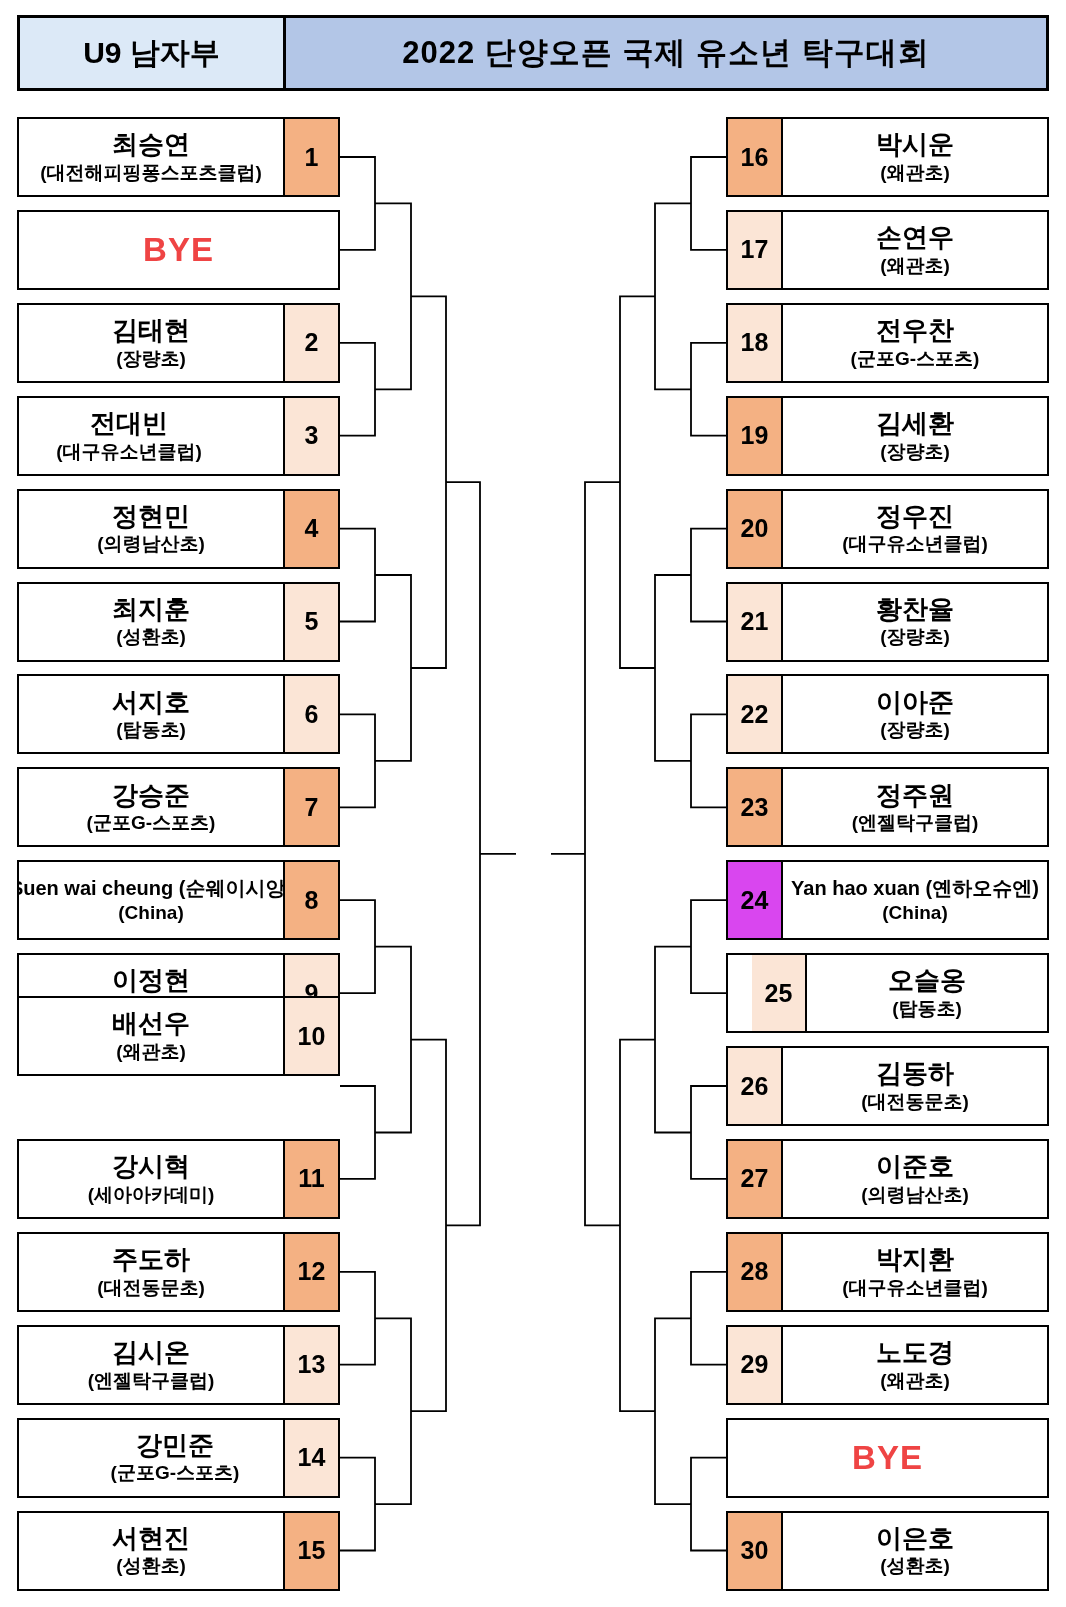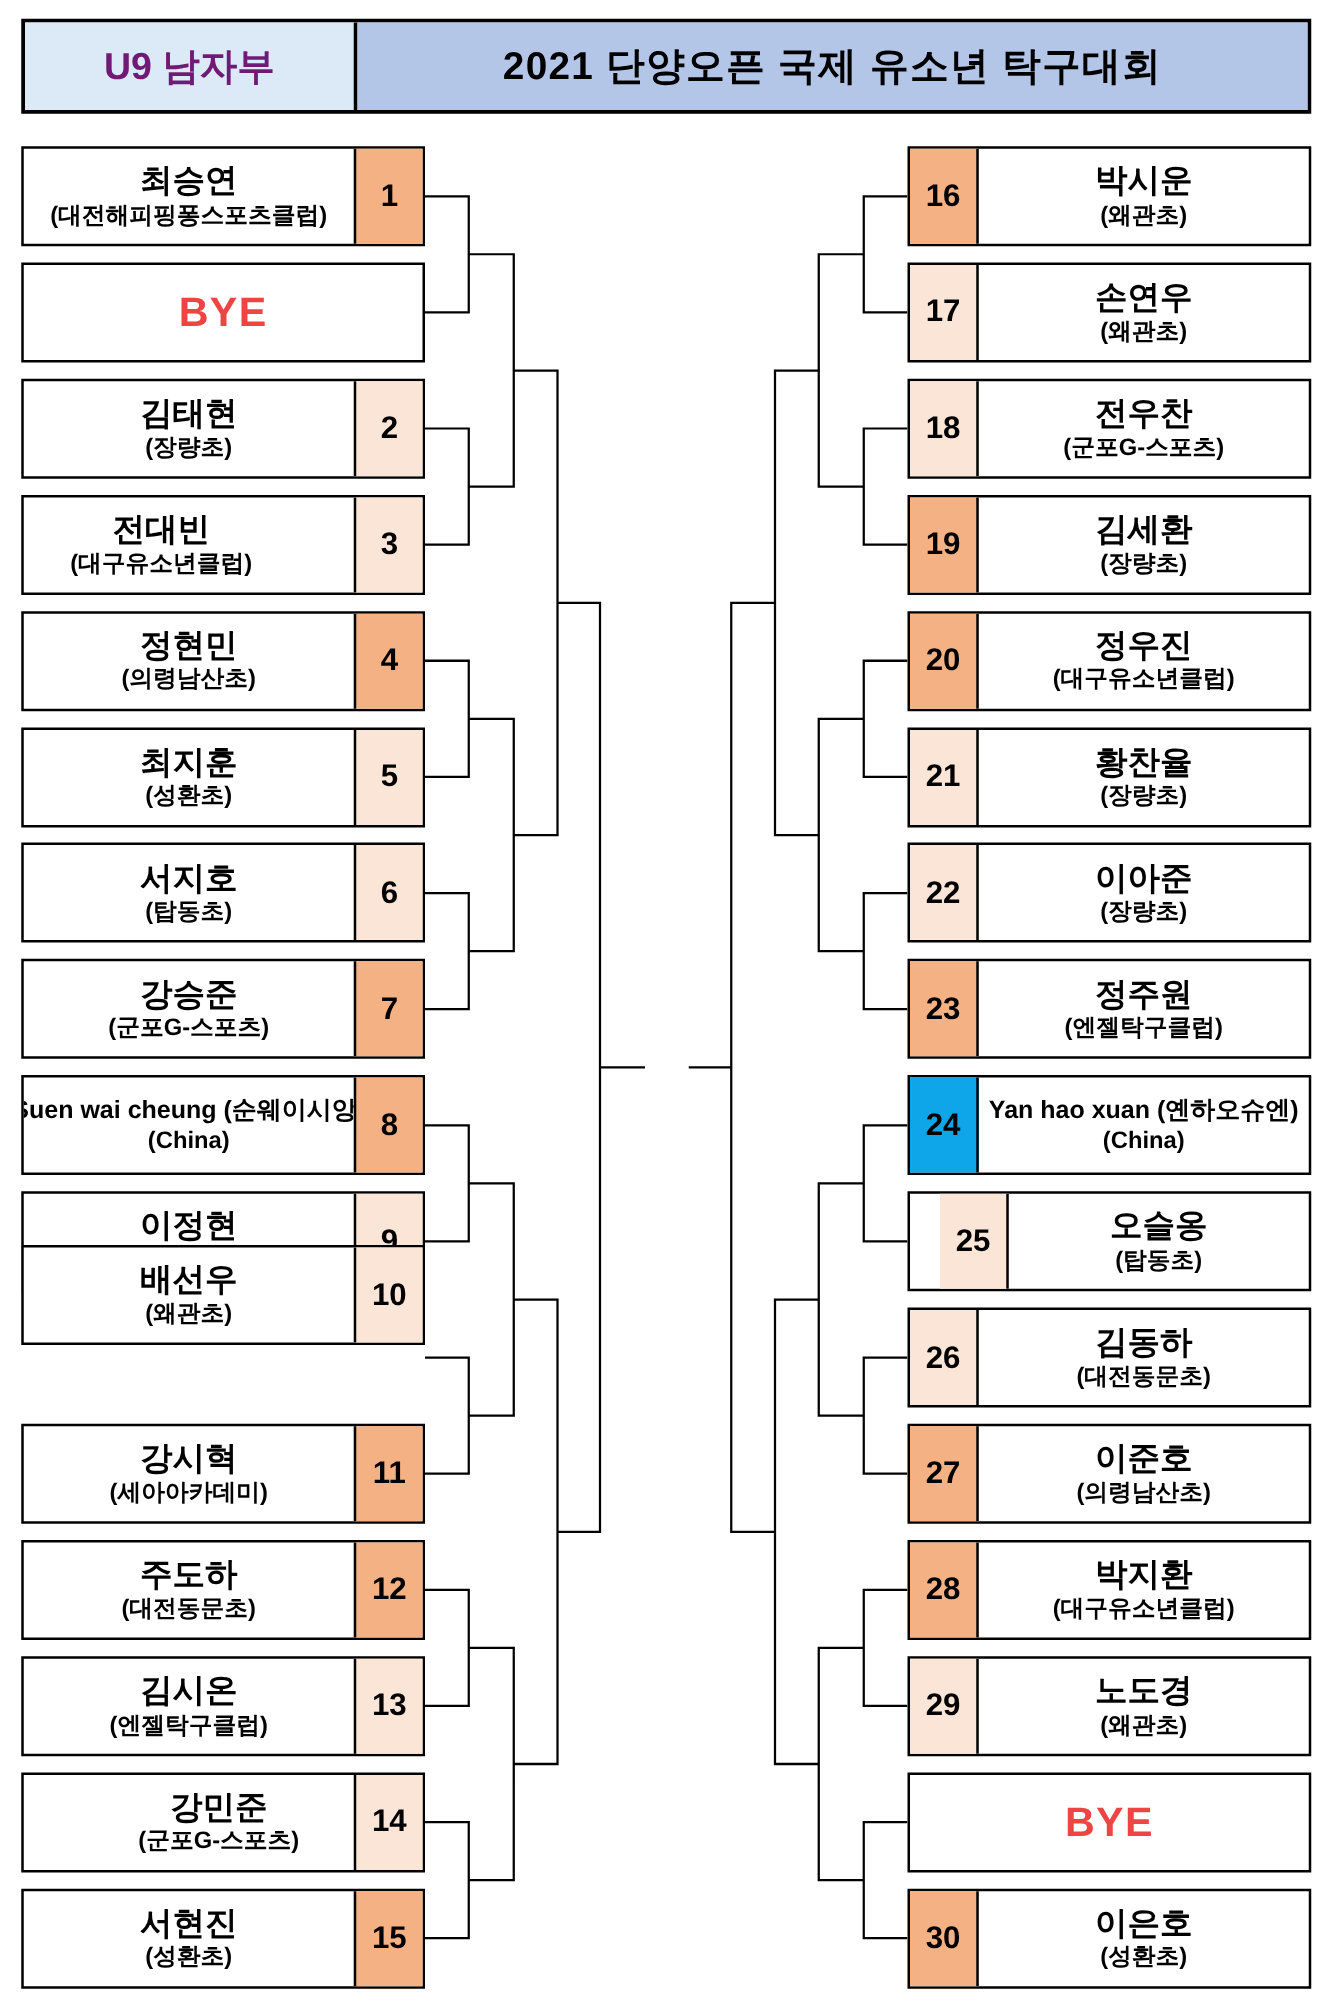--- a/index.html
+++ b/index.html
@@ -15,21 +15,21 @@
     width:1032px;height:76px;
     display:flex;
     border:3px solid #000;
     box-sizing:border-box;
   }
   .header-left{
     width:266px;
     border-right:3px solid #000;
     box-sizing:border-box;
     display:flex;align-items:center;justify-content:center;
-    font-weight:bold;font-size:30px;color:#701a75;
+    font-weight:bold;font-size:30px;color:#000000;
   }
   .header-right{
     flex:1;
     display:flex;align-items:center;justify-content:center;
     font-weight:bold;font-size:31px;color:#000;
     letter-spacing:1px;
   }
   #bracket-lines{position:absolute;left:0;top:0;}
   .entry-box{
     position:absolute;
@@ -74,21 +74,21 @@
 </style>
 </head>
 <body>
 
 <div class="page">
   <svg id="bracket-lines" width="1066" height="1607">
       <path d="M340 157.0 H375 V249.9 H340 M340 342.8 H375 V435.7 H340 M340 528.6 H375 V621.5 H340 M340 714.4 H375 V807.3 H340 M340 900.2 H375 V993.1 H340 M340 1086.0 H375 V1178.9 H340 M340 1271.8 H375 V1364.7 H340 M340 1457.6 H375 V1550.5 H340 M375 203.4 H411 V389.3 H375 M375 575.0 H411 V760.9 H375 M375 946.7 H411 V1132.5 H375 M375 1318.3 H411 V1504.1 H375 M411 296.4 H446 V668.0 H411 M411 1039.6 H446 V1411.2 H411 M446 482.2 H480 V1225.4 H446 M480 853.8 H516 M726 157.0 H691 V249.9 H726 M726 342.8 H691 V435.7 H726 M726 528.6 H691 V621.5 H726 M726 714.4 H691 V807.3 H726 M726 900.2 H691 V993.1 H726 M726 1086.0 H691 V1178.9 H726 M726 1271.8 H691 V1364.7 H726 M726 1457.6 H691 V1550.5 H726 M691 203.4 H655 V389.3 H691 M691 575.0 H655 V760.9 H691 M691 946.7 H655 V1132.5 H691 M691 1318.3 H655 V1504.1 H691 M655 296.4 H620 V668.0 H655 M655 1039.6 H620 V1411.2 H655 M620 482.2 H585 V1225.4 H620 M585 853.8 H551" fill="none" stroke="#000000" stroke-width="1.8"></path>
     </svg>
   <div class="header">
     <div class="header-left" style="background: rgb(220, 233, 247);">U9 남자부</div>
-    <div class="header-right" style="background: rgb(179, 198, 231);">2021 단양오픈 국제 유소년 탁구대회</div>
+    <div class="header-right" style="background: rgb(179, 198, 231);">2022 단양오픈 국제 유소년 탁구대회</div>
   </div>
   <div id="rows">
       <div class="entry-box" style="left: 17px; top: 117px;">
         <div class="name-block">
           <div class="entry-name">최승연</div>
           <div class="entry-aff">(대전해피핑퐁스포츠클럽)</div>
         </div>
         <div class="seed-cell seed-left" style="background: rgb(244, 177, 131);">1</div>
       </div>
       <div class="entry-box bye-box" style="left: 17px; top: 209.9px;">
@@ -242,21 +242,21 @@
         </div>
       </div>
       <div class="entry-box" style="left: 726px; top: 767.3px;">
         <div class="seed-cell seed-right" style="background: rgb(244, 177, 131);">23</div>
         <div class="name-block">
           <div class="entry-name">정주원</div>
           <div class="entry-aff">(엔젤탁구클럽)</div>
         </div>
       </div>
       <div class="entry-box" style="left: 726px; top: 860.2px;">
-        <div class="seed-cell seed-right" style="background: #0ea5e9;">24</div>
+        <div class="seed-cell seed-right" style="background: #d946ef;">24</div>
         <div class="name-block">
           <div class="entry-name compact">Yan hao xuan (옌하오슈엔)</div>
           <div class="entry-aff">(China)</div>
         </div>
       </div>
       <div class="entry-box" style="left: 726px; top: 953.1px; padding-left: 24px;">
         <div class="seed-cell seed-right" style="background: rgb(251, 229, 214);">25</div>
         <div class="name-block">
           <div class="entry-name">오슬옹</div>
           <div class="entry-aff">(탑동초)</div>

